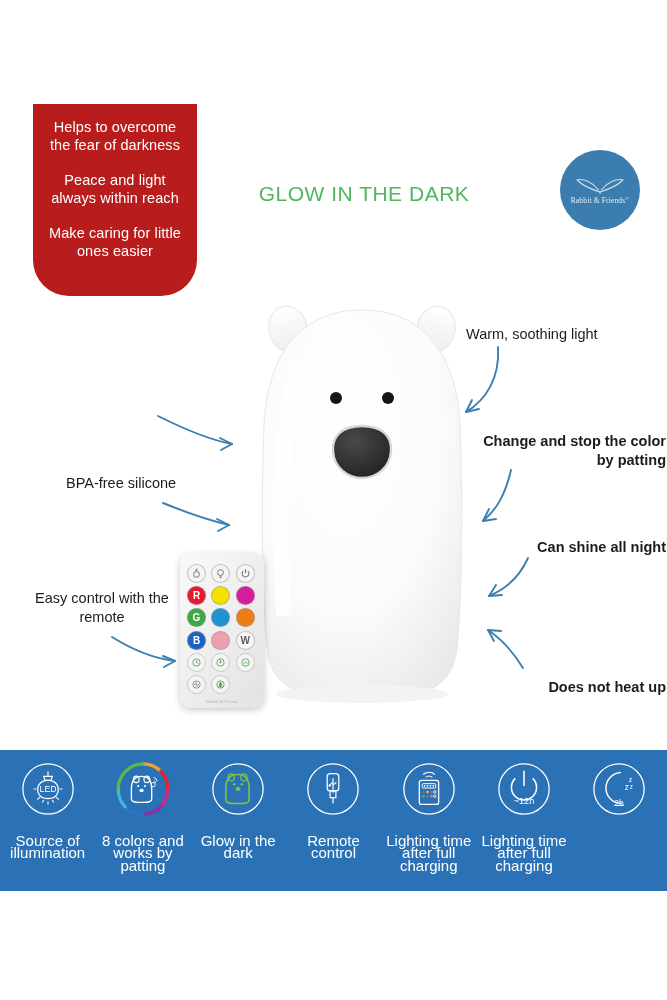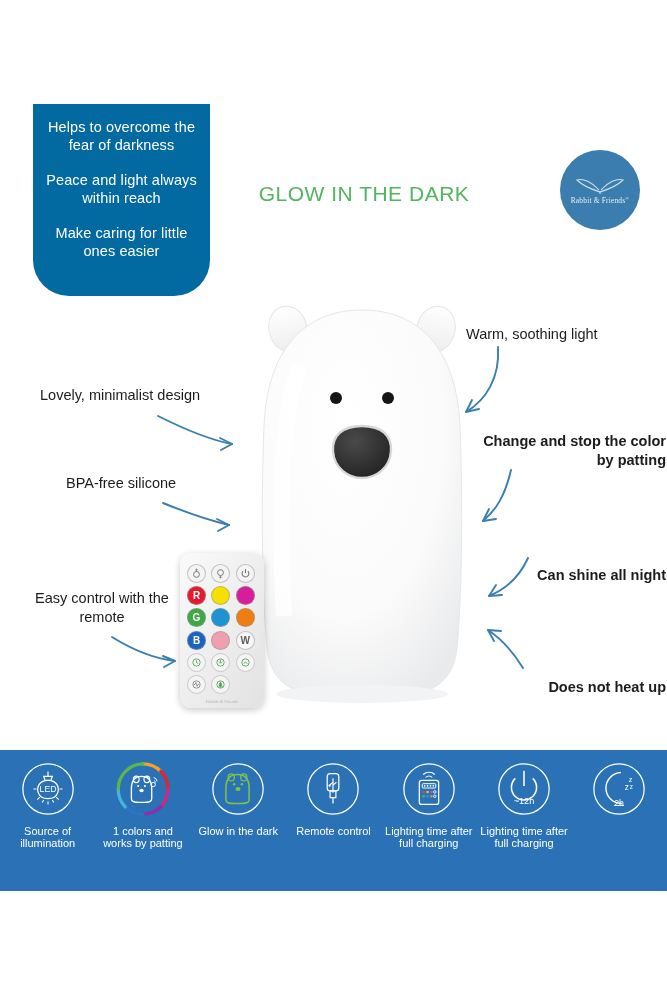--- a/index.html
+++ b/index.html
@@ -7,22 +7,22 @@
     width: 667px; height: 1000px;
     background: #ffffff;
     font-family: "Liberation Sans", sans-serif;
     overflow: hidden;
   }
   #page { position: relative; width: 667px; height: 1000px; background:#fff; }
 
   
   #benefit-badge {
     position: absolute; left: 33px; top: 104px;
-    width: 177px; height: 192px;
-    background: #0369a1;
+    width: 164px; height: 192px;
+    background: #b91c1c;
     border-radius: 0 0 36px 36px;
     color: #ffffff;
     padding: 14px 12px 10px 12px;
     text-align: center;
   }
   .benefit-line {
     font-size: 14.5px; line-height: 18px; color:#fff;
     margin-bottom: 17px; letter-spacing: .1px;
   }
   .benefit-line:last-child { margin-bottom: 0; }
@@ -83,21 +83,21 @@
   #feature-bar {
     position:absolute; left:0; top:750px; width:667px; height:141px;
     background:#2a72b5; display:flex; align-items:flex-start; padding-top:10px;
   }
   .feature {
     flex:1 1 0; display:flex; flex-direction:column; align-items:center;
     color:#ffffff; padding: 0 2px;
   }
   .feature-icon { width:58px; height:58px; display:block; }
   .feature-label {
-    margin-top:7px; font-size:11px; line-height:12.4px; text-align:center; color:#ffffff;
+    margin-top:17px; font-size:15px; line-height:12.4px; text-align:center; color:#ffffff;
   }
 </style>
 </head>
 <body>
 
 <div id="page">
 
   <div id="benefit-badge">
     <div class="benefit-line">Helps to overcome the fear of darkness</div>
     <div class="benefit-line">Peace and light always within reach</div>
@@ -220,23 +220,22 @@
             <circle cx="6" cy="6" r="4" fill="none" stroke="#5aa95f" stroke-width="1"></circle>
             <path d="M6 2.8 L8 6 H4 Z M6 4.8 L8.6 8.2 H3.4 Z M5.4 8.2 H6.6 V9.4 H5.4 Z" fill="#4f9e55"></path>
           </svg>
       </div>
     </div>
     <div id="remote-logo">Rabbit &amp; Friends</div>
   </div>
 
   <div class="callout left" style="left:466px; top:325px; width:200px;">Warm, soothing light</div>
   <div class="callout right" style="left:470px; top:432px; width:196px;">Change and stop the color by patting</div>
-  <div class="callout right" style="left:456px; top:566px; width:210px;">Can shine all night</div>
+  <div class="callout right" style="left:456px; top:538px; width:210px;">Can shine all night</div>
   <div class="callout right" style="left:456px; top:678px; width:210px;">Does not heat up</div>
-  <div class="callout left" style="left:40px;  top:386px; width:215px;">Lovely, minimalist design</div>
   <div class="callout left" style="left:66px;  top:474px; width:200px;">BPA-free silicone</div>
   <div class="callout center" style="left:26px;  top:589px; width:152px;">Easy control with the remote</div>
 
   <svg id="arrows" viewBox="0 0 667 1000">
     <g fill="none" stroke="#3b7fad" stroke-width="1.9" stroke-linecap="round">
 
       <path d="M498 347 C 500 378, 486 400, 466 412"></path>
       <path d="M466 412 L 479 409 M466 412 L 472 400"></path>
 
       <path d="M511 470 C 505 496, 496 510, 483 521"></path>
@@ -287,21 +286,21 @@
         </g>
         <ellipse cx="23" cy="20" rx="3" ry="3.4" fill="none" stroke="#fff" stroke-width="1.2"></ellipse>
         <ellipse cx="34" cy="20" rx="3" ry="3.4" fill="none" stroke="#fff" stroke-width="1.2"></ellipse>
         <path d="M28.5 17 C 36.5 17, 39 22.5, 39 30 V40 C 39 42.8, 37 43.8, 28.5 43.8 C 20 43.8, 18 42.8, 18 40 V30 C 18 22.5, 20.5 17, 28.5 17 Z" fill="none" stroke="#fff" stroke-width="1.4"></path>
         <circle cx="25" cy="27" r="1.1" fill="#fff"></circle>
           <circle cx="32" cy="27" r="1.1" fill="#fff"></circle>
         <ellipse cx="28.5" cy="31.5" rx="2.2" ry="1.8" fill="#fff"></ellipse>
         <path d="M41 18 A5 5 0 0 1 44.6 22 M41.6 21.4 A2.4 2.4 0 0 1 43 23.4" fill="none" stroke="#fff" stroke-width="1"></path>
         <circle cx="40.6" cy="25.4" r="2.2" fill="none" stroke="#fff" stroke-width="1"></circle>
       </svg>
-      <div class="feature-label">1 colors and works by patting</div>
+      <div class="feature-label">8 colors and works by patting</div>
     </div>
 
     <div class="feature">
       <svg class="feature-icon" viewBox="0 0 60 60">
         <circle cx="30" cy="30" r="26" fill="none" stroke="#ffffff" stroke-width="1.3"></circle>
         <ellipse cx="23" cy="18" rx="3.2" ry="3.6" fill="none" stroke="#7ec24a" stroke-width="1.3"></ellipse>
         <ellipse cx="36" cy="18" rx="3.2" ry="3.6" fill="none" stroke="#7ec24a" stroke-width="1.3"></ellipse>
         <path d="M29.5 15 C 38.5 15, 41.5 21, 41.5 29 V41 C 41.5 44, 39.5 45, 29.5 45 C 19.5 45, 17.5 44, 17.5 41 V29 C 17.5 21, 20.5 15, 29.5 15 Z" fill="none" stroke="#7ec24a" stroke-width="1.6"></path>
         <circle cx="26" cy="25" r="1.3" fill="#7ec24a"></circle>
           <circle cx="34" cy="25" r="1.3" fill="#7ec24a"></circle>

